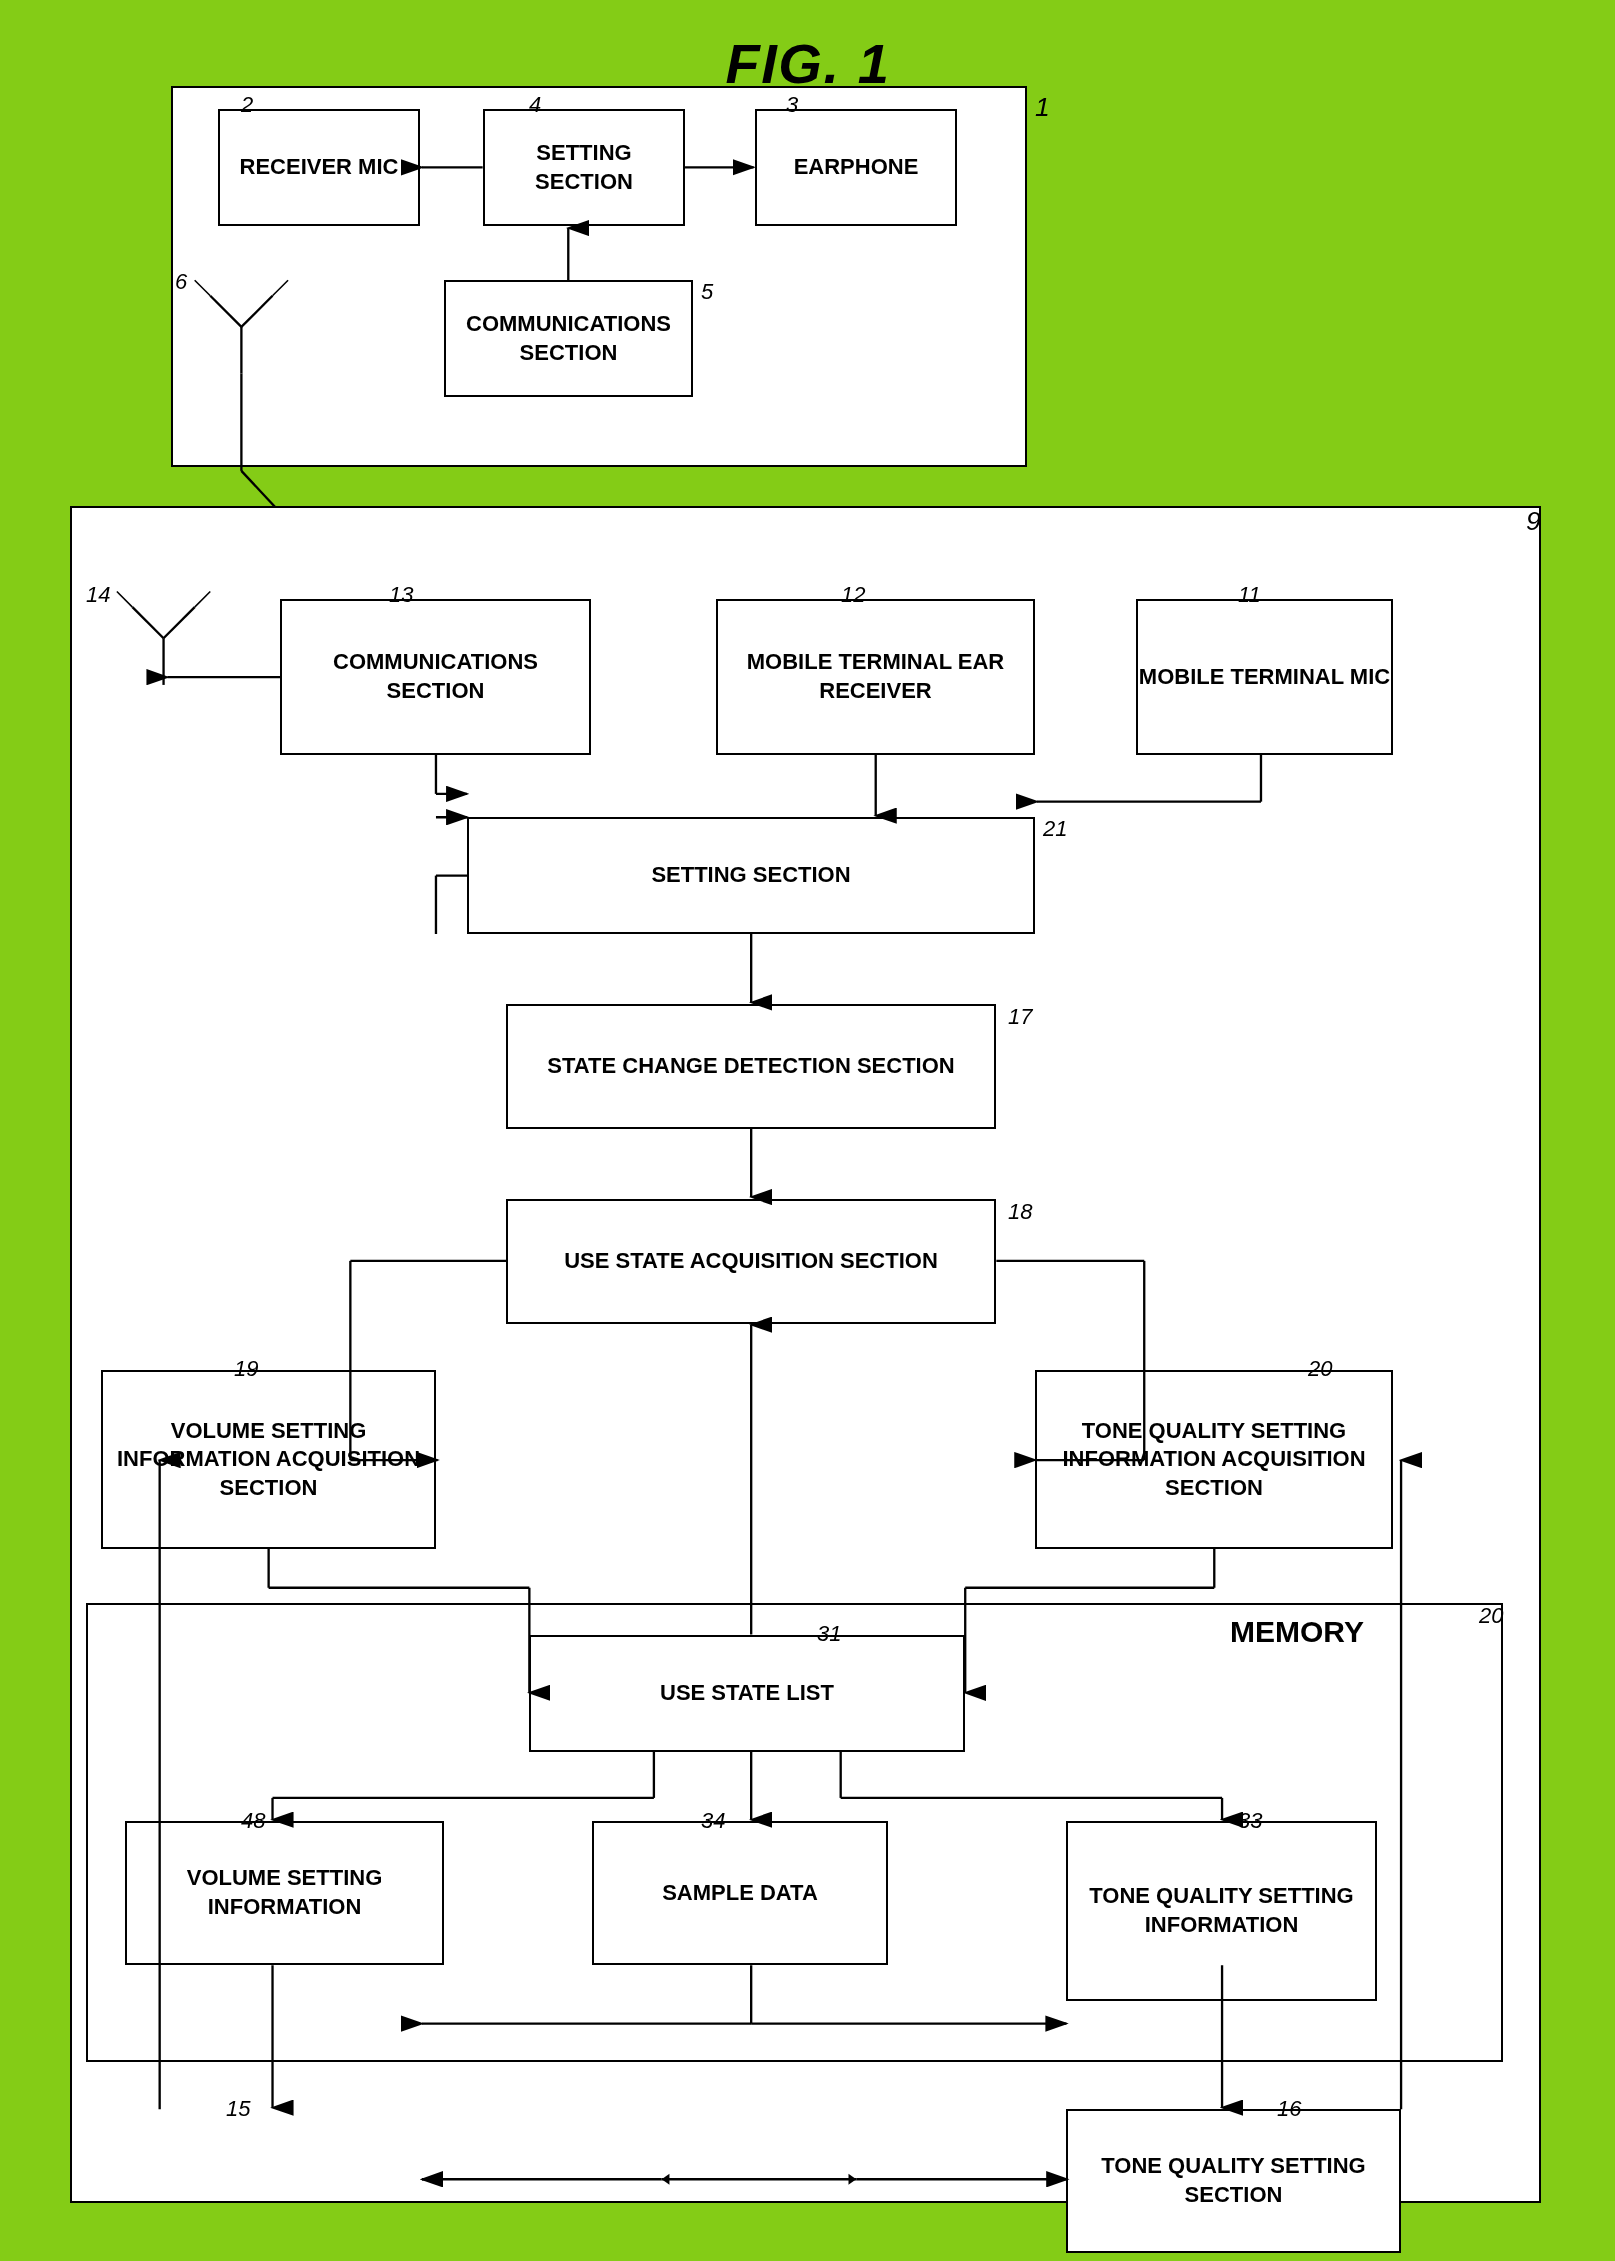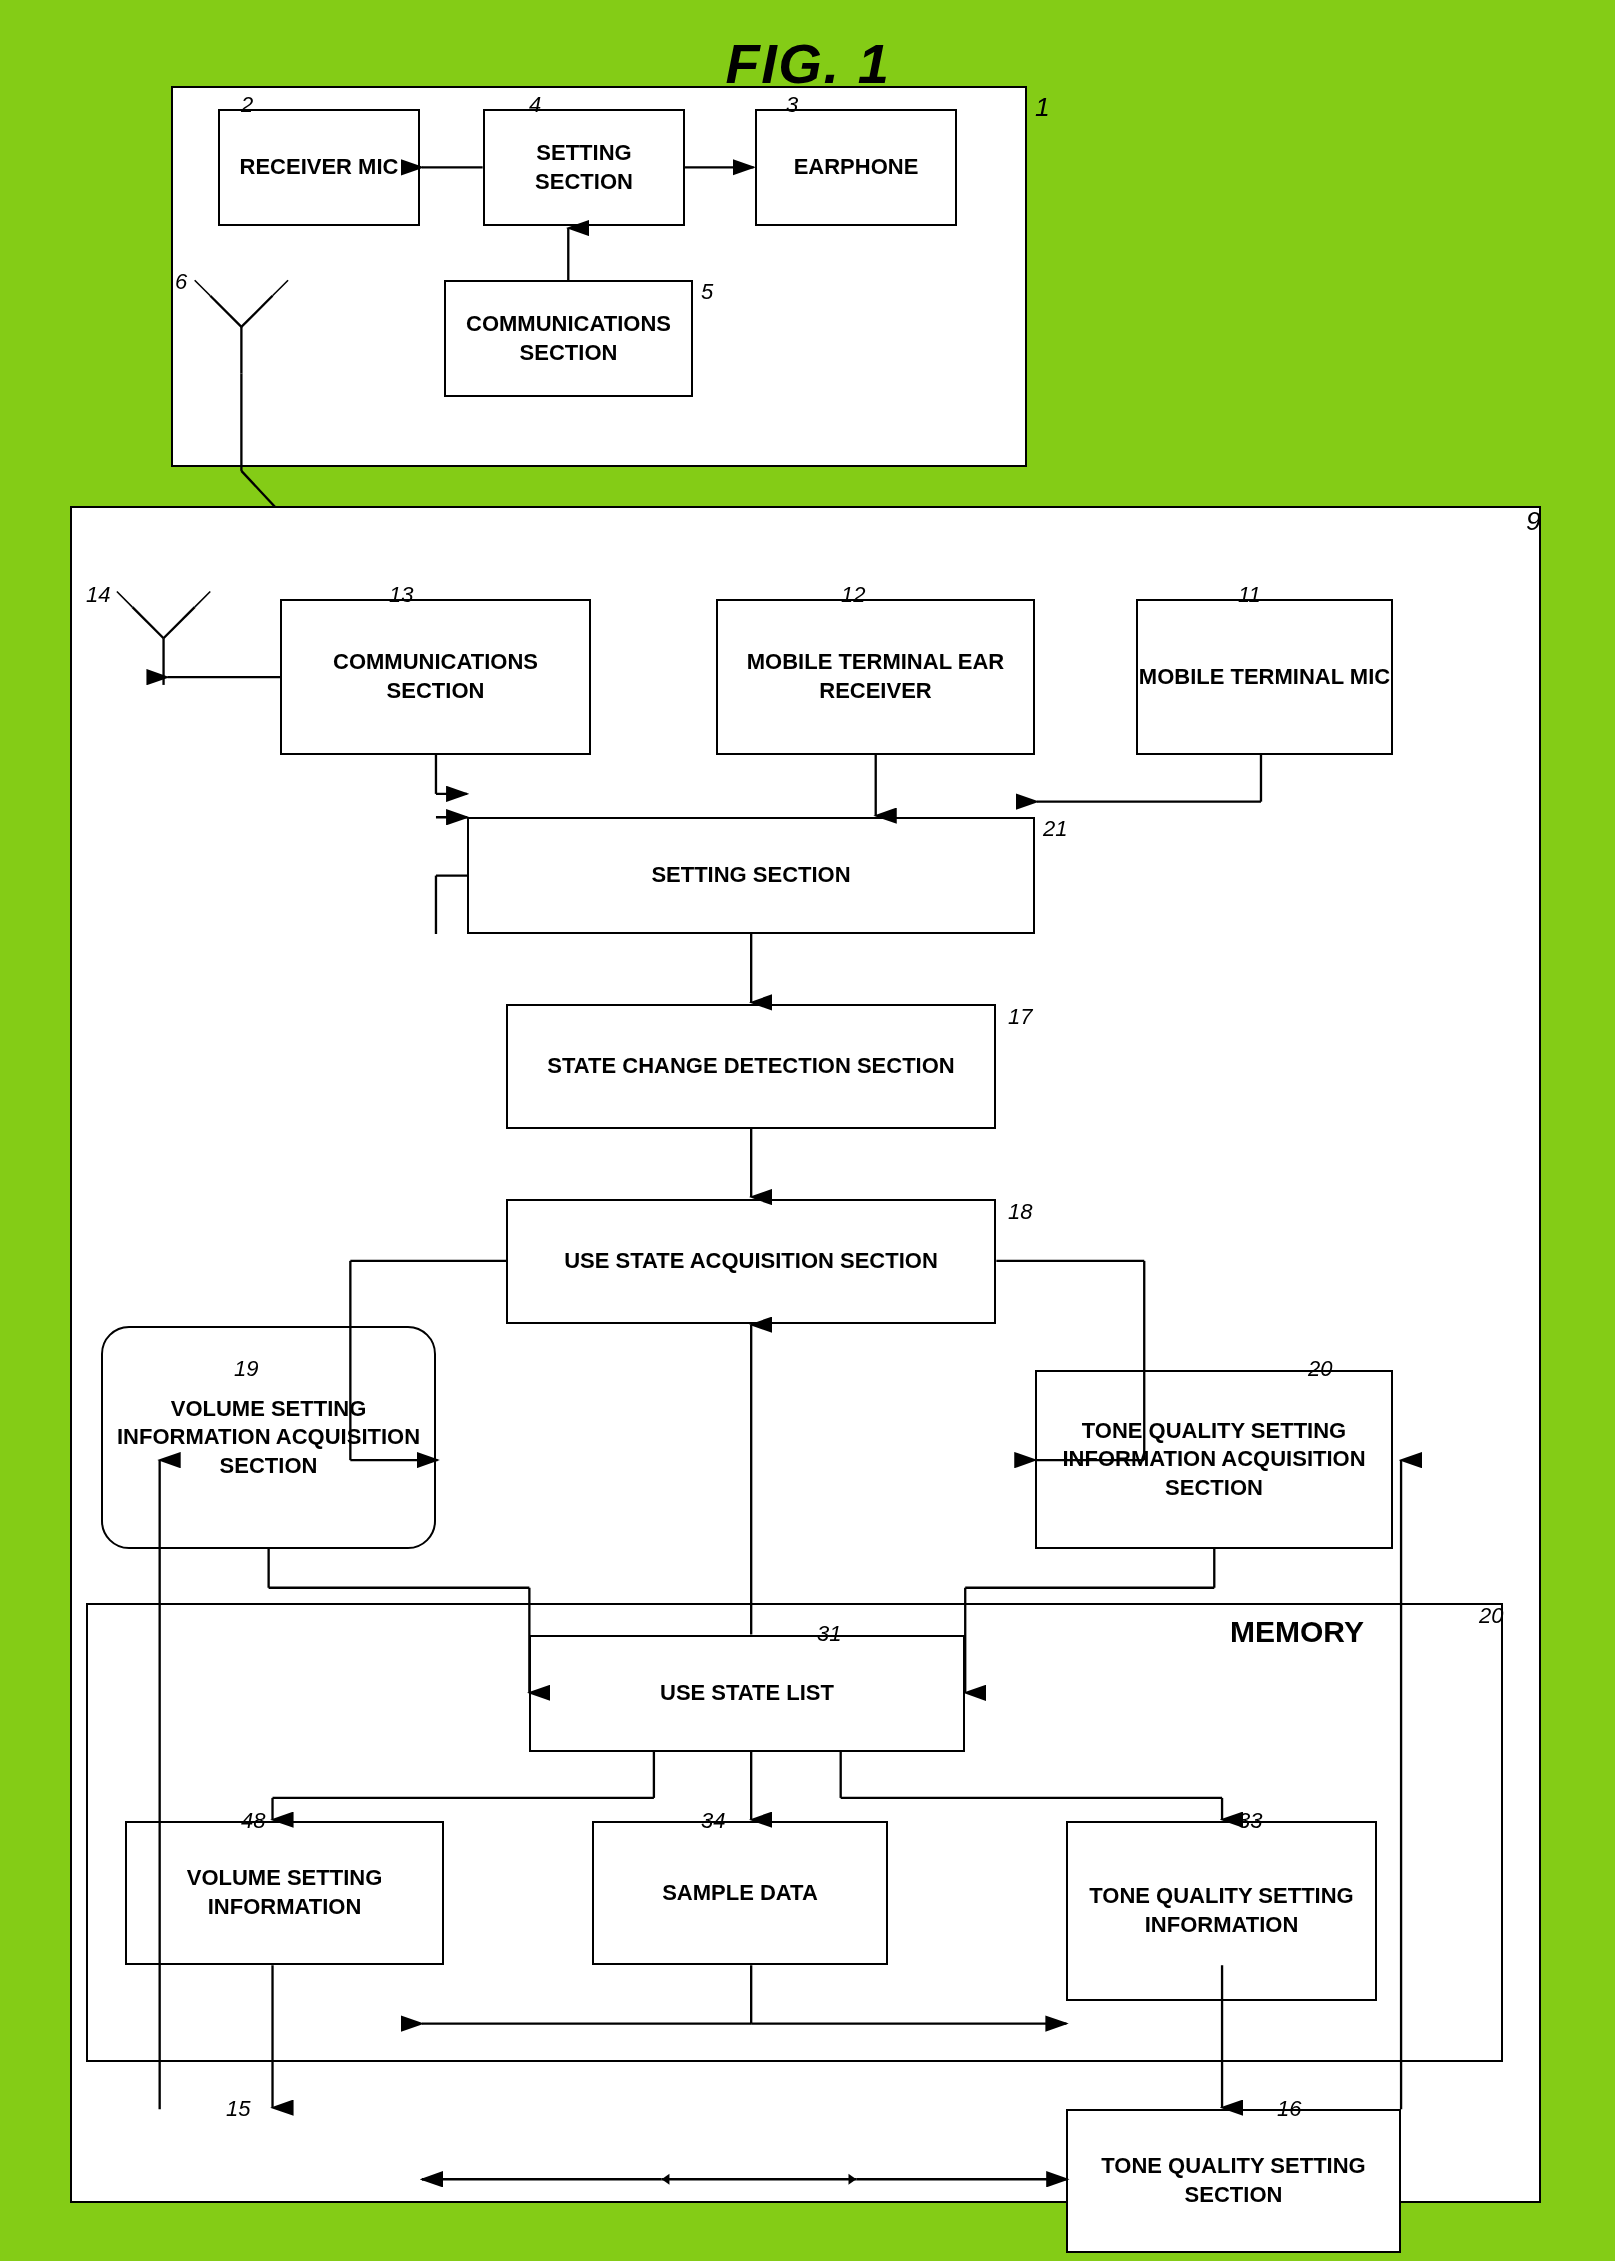--- a/index.html
+++ b/index.html
@@ -158,21 +158,21 @@
 SECTION</span>
   </div>
   <span class="label-num" style="left:1008px;top:1004px;">17</span>
 
   <div class="box" style="left:506px;top:1199px;width:490px;height:125px;">
     <span>USE STATE ACQUISITION
 SECTION</span>
   </div>
   <span class="label-num" style="left:1008px;top:1199px;">18</span>
 
-  <div class="box" style="left:101px;top:1326px;width:335px;height:223px;border-radius:28px;">
+  <div class="box" style="left:101px;top:1370px;width:335px;height:179px;">
     <span>VOLUME SETTING
 INFORMATION ACQUISITION
 SECTION</span>
   </div>
   <span class="label-num" style="left:234px;top:1356px;">19</span>
 
   <div class="box" style="left:1035px;top:1370px;width:358px;height:179px;">
     <span>TONE QUALITY SETTING
 INFORMATION ACQUISITION
 SECTION</span>

